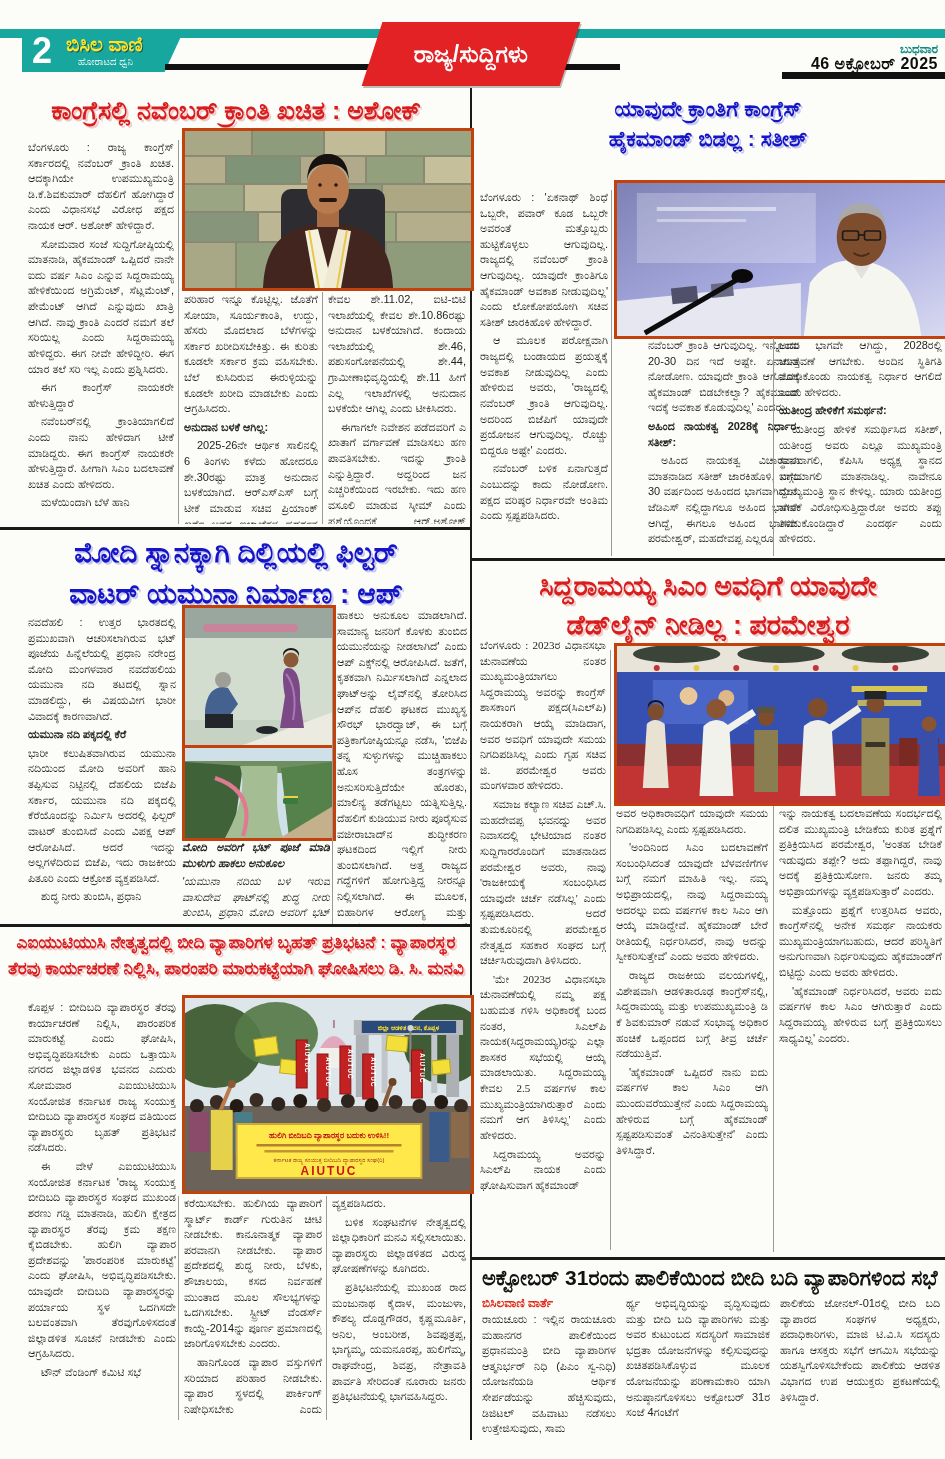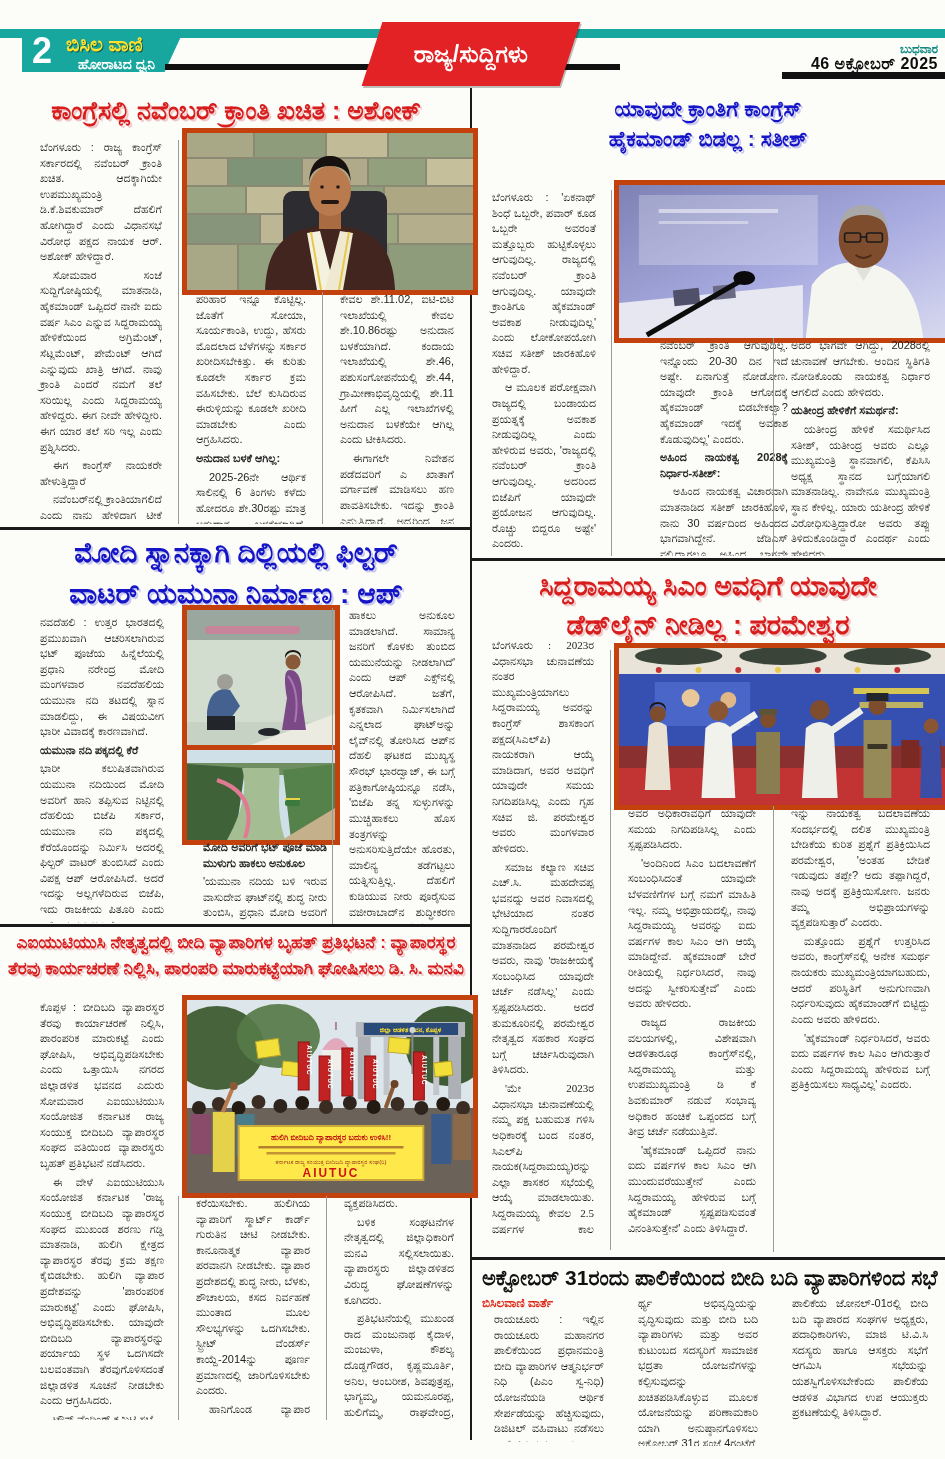--- a/index.html
+++ b/index.html
@@ -4,44 +4,44 @@
 <style>
   html,body{margin:0;padding:0;background:#e8e8e4;}
   .page{position:relative;width:945px;height:1459px;margin:0 auto;background:#fcfcf9;
         font-family:"Liberation Sans","DejaVu Sans",sans-serif;color:#1c1c1c;overflow:hidden;}
   .abs{position:absolute;}
   
   .teal-band{background:#18a79e;}
   .logo-box{background:#18a79e;clip-path:polygon(0 0,100% 0,88% 100%,0 100%);}
   .logo-num{color:#ffffff;font-weight:bold;font-size:36px;line-height:40px;}
   .logo-title{color:#ffe32b;font-weight:bold;font-size:20px;line-height:20px;text-shadow:1px 1px 0 #0a5a55;}
-  .logo-tag{color:#ffffff;font-weight:bold;font-size:14px;}
+  .logo-tag{color:#ffffff;font-weight:normal;font-size:10px;}
   .black-bar{background:#111;}
   .section-flag{background:#e32225;transform:skewX(-18deg);display:flex;align-items:center;justify-content:center;
         box-shadow:2px 2px 0 rgba(0,0,0,.25);}
   .section-flag span{display:block;transform:skewX(18deg);color:#fff;font-weight:bold;font-size:23px;}
   .day-label{color:#138a82;font-weight:bold;font-size:12px;text-align:right;}
   .date-label{color:#0d0d0d;font-weight:bold;font-size:16px;text-align:right;letter-spacing:.5px;}
   
   .vrule{background:#1a1a1a;width:2px;}
   .hrule{background:#1a1a1a;height:3px;}
   .colrule{background:#9a9a96;width:1px;}
   
   .hl{font-weight:bold;text-align:center;line-height:1.45;}
   .hl-red{color:#d81d1d;text-shadow:2px 2px 0 #f0caca;}
   .hl-blue{color:#1515c8;text-shadow:2px 2px 0 #c9c9ee;}
   .hl-black{color:#111;}
   
   .col{position:absolute;font-size:11px;line-height:1.42;text-align:justify;overflow:hidden;color:#232323;}
-  .col p{margin:0 12px 3px;text-indent:13px;}
+  .col p{margin:0 0 3px;text-indent:13px;}
   .col p.cont{text-indent:0;}
   .col p.sub{font-weight:bold;text-indent:0;}
   .byline{color:#e02a1a;font-weight:bold;font-size:12px;}
   
-  .photo{position:absolute;border:5px solid #c2410c;background:#5eead4;overflow:hidden;}
+  .photo{position:absolute;border:3px solid #c2410c;background:#5eead4;overflow:hidden;}
   .photo svg{display:block;width:100%;height:100%;}
 </style>
 </head>
 <body>
 
 <div class="page">
 
   <div class="abs teal-band" style="left:0;top:29px;width:945px;height:9px;"></div>
   <div class="abs logo-box" style="left:22px;top:30px;width:162px;height:42px;">
     <div class="abs logo-num" style="left:10px;top:1px;">2</div>
@@ -211,21 +211,21 @@
       <path d="M0,14 L58,18 L48,90 L0,90 Z" fill="#3f6239"></path>
       <path d="M148,14 L96,20 L104,90 L148,90 Z" fill="#55814a"></path>
       <path d="M55,18 C62,42 52,68 40,90 L98,90 C88,58 94,36 92,18 Z" fill="#a4bd92"></path>
       <path d="M95,90 L148,58 L148,90 Z" fill="#c4b08a"></path>
       <path d="M30,30 Q72,44 58,88" stroke="#e07a92" stroke-width="4" fill="none"></path>
       <rect x="98" y="50" width="15" height="6" rx="2" fill="#3a7a3a"></rect>
       <rect x="98" y="48" width="15" height="2" fill="#e8d44a"></rect>
     </svg>
   </div>
 
-  <div class="col" style="left:191px;top:840px;width:148px;height:84px;">
+  <div class="col" style="left:182px;top:840px;width:148px;height:84px;font-style:italic;">
     <p class="sub">ಮೋದಿ ಅವರಿಗೆ ಭಟ್ ಪೂಜೆ ಮಾಡಿ ಮುಳುಗು ಹಾಕಲು ಅನುಕೂಲ</p>
     <p class="cont">'ಯಮುನಾ ನದಿಯ ಬಳಿ ಇರುವ ವಾಸುದೇವ ಘಾಟ್‌ನಲ್ಲಿ ಶುದ್ಧ ನೀರು ತುಂಬಿಸಿ, ಪ್ರಧಾನಿ ಮೋದಿ ಅವರಿಗೆ ಭಟ್ ಪೂಜೆ ಮಾಡಿ ಮುಳುಗು</p>
   </div>
 
   <div class="abs colrule" style="left:332px;top:608px;height:316px;"></div>
   <div class="col" style="left:337px;top:608px;width:130px;height:316px;">
     <p class="cont">ಹಾಕಲು ಅನುಕೂಲ ಮಾಡಲಾಗಿದೆ. ಸಾಮಾನ್ಯ ಜನರಿಗೆ ಕೊಳಕು ತುಂಬಿದ ಯಮುನೆಯನ್ನು ನೀಡಲಾಗಿದೆ' ಎಂದು ಆಪ್ ಎಕ್ಸ್‌ನಲ್ಲಿ ಆರೋಪಿಸಿದೆ. ಜತೆಗೆ, ಕೃತಕವಾಗಿ ನಿರ್ಮಿಸಲಾಗಿದೆ ಎನ್ನಲಾದ ಘಾಟ್‌ಅನ್ನು ಲೈವ್‌ನಲ್ಲಿ ತೋರಿಸಿದ ಆಪ್‌ನ ದೆಹಲಿ ಘಟಕದ ಮುಖ್ಯಸ್ಥ ಸೌರಭ್ ಭಾರದ್ವಾಜ್, ಈ ಬಗ್ಗೆ ಪತ್ರಿಕಾಗೋಷ್ಠಿಯನ್ನೂ ನಡೆಸಿ, 'ಬಿಜೆಪಿ ತನ್ನ ಸುಳ್ಳುಗಳನ್ನು ಮುಚ್ಚಿಹಾಕಲು ಹೊಸ ತಂತ್ರಗಳನ್ನು ಅನುಸರಿಸುತ್ತಿದೆಯೇ ಹೊರತು, ಮಾಲಿನ್ಯ ತಡೆಗಟ್ಟಲು ಯತ್ನಿಸುತ್ತಿಲ್ಲ. ದೆಹಲಿಗೆ ಕುಡಿಯುವ ನೀರು ಪೂರೈಸುವ ವಜೀರಾಬಾದ್‌ನ ಶುದ್ಧೀಕರಣ ಘಟಕದಿಂದ ಇಲ್ಲಿಗೆ ನೀರು ತುಂಬಿಸಲಾಗಿದೆ. ಅತ್ತ ರಾಜ್ಯದ ಗದ್ದೆಗಳಿಗೆ ಹೋಗುತ್ತಿದ್ದ ನೀರನ್ನೂ ನಿಲ್ಲಿಸಲಾಗಿದೆ. ಈ ಮೂಲಕ, ಬಿಹಾರಿಗಳ ಆರೋಗ್ಯ ಮತ್ತು ನಂಬಿಕೆಯನ್ನು ಅಪಾಯಕ್ಕೆ ಒಡ್ಡಿದ್ದಾರೆ' ಎಂದು ಆಪಾದಿಸಿದ್ದಾರೆ.</p>
   </div>
 
   <div class="abs hl hl-red" style="left:476px;top:567px;width:464px;font-size:27px;">
@@ -279,21 +279,21 @@
 
   <div class="col" style="left:480px;top:638px;width:126px;height:600px;font-family:Liberation Serif, serif;">
     <p class="cont">ಬೆಂಗಳೂರು : 2023ರ ವಿಧಾನಸಭಾ ಚುನಾವಣೆಯ ನಂತರ ಮುಖ್ಯಮಂತ್ರಿಯಾಗಲು ಸಿದ್ದರಾಮಯ್ಯ ಅವರನ್ನು ಕಾಂಗ್ರೆಸ್ ಶಾಸಕಾಂಗ ಪಕ್ಷದ(ಸಿಎಲ್‌ಪಿ) ನಾಯಕರಾಗಿ ಆಯ್ಕೆ ಮಾಡಿದಾಗ, ಅವರ ಅವಧಿಗೆ ಯಾವುದೇ ಸಮಯ ನಿಗದಿಪಡಿಸಿಲ್ಲ ಎಂದು ಗೃಹ ಸಚಿವ ಜಿ. ಪರಮೇಶ್ವರ ಅವರು ಮಂಗಳವಾರ ಹೇಳಿದರು.</p>
     <p>ಸಮಾಜ ಕಲ್ಯಾಣ ಸಚಿವ ಎಚ್.ಸಿ. ಮಹದೇವಪ್ಪ ಭವನದ್ನು ಅವರ ನಿವಾಸದಲ್ಲಿ ಭೇಟಿಯಾದ ನಂತರ ಸುದ್ದಿಗಾರರೊಂದಿಗೆ ಮಾತನಾಡಿದ ಪರಮೇಶ್ವರ ಅವರು, ನಾವು 'ರಾಜಕೀಯಕ್ಕೆ ಸಂಬಂಧಿಸಿದ ಯಾವುದೇ ಚರ್ಚೆ ನಡೆಸಿಲ್ಲ' ಎಂದು ಸ್ಪಷ್ಟಪಡಿಸಿದರು. ಅದರೆ ತುಮಕೂರಿನಲ್ಲಿ ಪರಮೇಶ್ವರ ನೇತೃತ್ವದ ಸಹಕಾರ ಸಂಘದ ಬಗ್ಗೆ ಚರ್ಚಿಸಿರುವುದಾಗಿ ತಿಳಿಸಿದರು.</p>
     <p>'ಮೇ 2023ರ ವಿಧಾನಸಭಾ ಚುನಾವಣೆಯಲ್ಲಿ ನಮ್ಮ ಪಕ್ಷ ಬಹುಮತ ಗಳಿಸಿ ಅಧಿಕಾರಕ್ಕೆ ಬಂದ ನಂತರ, ಸಿಎಲ್‌ಪಿ ನಾಯಕ(ಸಿದ್ದರಾಮಯ್ಯ)ರನ್ನು ಎಲ್ಲಾ ಶಾಸಕರ ಸಭೆಯಲ್ಲಿ ಆಯ್ಕೆ ಮಾಡಲಾಯಿತು. ಸಿದ್ದರಾಮಯ್ಯ ಕೇವಲ 2.5 ವರ್ಷಗಳ ಕಾಲ ಮುಖ್ಯಮಂತ್ರಿಯಾಗಿರುತ್ತಾರೆ ಎಂದು ನಮಗೆ ಆಗ ತಿಳಿಸಿಲ್ಲ' ಎಂದು ಹೇಳಿದರು.</p>
     <p>ಸಿದ್ದರಾಮಯ್ಯ ಅವರನ್ನು ಸಿಎಲ್‌ಪಿ ನಾಯಕ ಎಂದು ಘೋಷಿಸುವಾಗ ಹೈಕಮಾಂಡ್</p>
   </div>
   <div class="abs colrule" style="left:610px;top:650px;height:600px;"></div>
   <div class="col" style="left:616px;top:806px;width:152px;height:446px;">
     <p class="cont">ಅವರ ಅಧಿಕಾರಾವಧಿಗೆ ಯಾವುದೇ ಸಮಯ ನಿಗದಿಪಡಿಸಿಲ್ಲ ಎಂದು ಸ್ಪಷ್ಟಪಡಿಸಿದರು.</p>
-    <p>'ಅಂದಿನಿಂದ ಸಿಎಂ ಬದಲಾವಣೆಗೆ ಸಂಬಂಧಿಸಿದಂತೆ ಯಾವುದೇ ಬೆಳವಣಿಗೆಗಳ ಬಗ್ಗೆ ನಮಗೆ ಮಾಹಿತಿ ಇಲ್ಲ. ನಮ್ಮ ಅಭಿಪ್ರಾಯದಲ್ಲಿ, ನಾವು ಸಿದ್ದರಾಮಯ್ಯ ಅವರನ್ನು ಐದು ವರ್ಷಗಳ ಕಾಲ ಸಿಎಂ ಆಗಿ ಆಯ್ಕೆ ಮಾಡಿದ್ದೇವೆ. ಹೈಕಮಾಂಡ್ ಬೇರೆ ರೀತಿಯಲ್ಲಿ ನಿರ್ಧರಿಸಿದರೆ, ನಾವು ಅದನ್ನು ಸ್ವೀಕರಿಸುತ್ತೇವೆ' ಎಂದು ಅವರು ಹೇಳಿದರು.</p>
+    <p>'ಅಂದಿನಿಂದ ಸಿಎಂ ಬದಲಾವಣೆಗೆ ಸಂಬಂಧಿಸಿದಂತೆ ಯಾವುದೇ ಬೆಳವಣಿಗೆಗಳ ಬಗ್ಗೆ ನಮಗೆ ಮಾಹಿತಿ ಇಲ್ಲ. ನಮ್ಮ ಅಭಿಪ್ರಾಯದಲ್ಲಿ, ನಾವು ಸಿದ್ದರಾಮಯ್ಯ ಅದರಲ್ನು ಐದು ವರ್ಷಗಳ ಕಾಲ ಸಿಎಂ ಆಗಿ ಆಯ್ಕೆ ಮಾಡಿದ್ದೇವೆ. ಹೈಕಮಾಂಡ್ ಬೇರೆ ರೀತಿಯಲ್ಲಿ ನಿರ್ಧರಿಸಿದರೆ, ನಾವು ಅದನ್ನು ಸ್ವೀಕರಿಸುತ್ತೇವೆ' ಎಂದು ಅವರು ಹೇಳಿದರು.</p>
     <p>ರಾಜ್ಯದ ರಾಜಕೀಯ ವಲಯಗಳಲ್ಲಿ, ವಿಶೇಷವಾಗಿ ಆಡಳಿತಾರೂಢ ಕಾಂಗ್ರೆಸ್‌ನಲ್ಲಿ, ಸಿದ್ದರಾಮಯ್ಯ ಮತ್ತು ಉಪಮುಖ್ಯಮಂತ್ರಿ ಡಿ ಕೆ ಶಿವಕುಮಾರ್ ನಡುವೆ ಸಂಭಾವ್ಯ ಅಧಿಕಾರ ಹಂಚಿಕೆ ಒಪ್ಪಂದದ ಬಗ್ಗೆ ತೀವ್ರ ಚರ್ಚೆ ನಡೆಯುತ್ತಿವೆ.</p>
     <p>'ಹೈಕಮಾಂಡ್ ಒಪ್ಪಿದರೆ ನಾನು ಐದು ವರ್ಷಗಳ ಕಾಲ ಸಿಎಂ ಆಗಿ ಮುಂದುವರೆಯುತ್ತೇನೆ ಎಂದು ಸಿದ್ದರಾಮಯ್ಯ ಹೇಳಿರುವ ಬಗ್ಗೆ ಹೈಕಮಾಂಡ್ ಸ್ಪಷ್ಟಪಡಿಸುವಂತೆ ವಿನಂತಿಸುತ್ತೇನೆ' ಎಂದು ತಿಳಿಸಿದ್ದಾರೆ.</p>
   </div>
   <div class="abs colrule" style="left:773px;top:806px;height:446px;"></div>
   <div class="col" style="left:779px;top:806px;width:163px;height:446px;">
     <p class="cont">ಇನ್ನು ನಾಯಕತ್ವ ಬದಲಾವಣೆಯ ಸಂದರ್ಭದಲ್ಲಿ ದಲಿತ ಮುಖ್ಯಮಂತ್ರಿ ಬೇಡಿಕೆಯ ಕುರಿತ ಪ್ರಶ್ನೆಗೆ ಪ್ರತಿಕ್ರಿಯಿಸಿದ ಪರಮೇಶ್ವರ, 'ಅಂತಹ ಬೇಡಿಕೆ ಇಡುವುದು ತಪ್ಪೇ? ಅದು ತಪ್ಪಾಗಿದ್ದರೆ, ನಾವು ಅದಕ್ಕೆ ಪ್ರತಿಕ್ರಿಯಿಸೋಣ. ಜನರು ತಮ್ಮ ಅಭಿಪ್ರಾಯಗಳನ್ನು ವ್ಯಕ್ತಪಡಿಸುತ್ತಾರೆ' ಎಂದರು.</p>
     <p>ಮತ್ತೊಂದು ಪ್ರಶ್ನೆಗೆ ಉತ್ತರಿಸಿದ ಅವರು, ಕಾಂಗ್ರೆಸ್‌ನಲ್ಲಿ ಅನೇಕ ಸಮರ್ಥ ನಾಯಕರು ಮುಖ್ಯಮಂತ್ರಿಯಾಗಬಹುದು, ಆದರೆ ಪರಿಸ್ಥಿತಿಗೆ ಅನುಗುಣವಾಗಿ ನಿರ್ಧರಿಸುವುದು ಹೈಕಮಾಂಡ್‌ಗೆ ಬಿಟ್ಟಿದ್ದು ಎಂದು ಅವರು ಹೇಳಿದರು.</p>
     <p>'ಹೈಕಮಾಂಡ್ ನಿರ್ಧರಿಸಿದರೆ, ಅವರು ಐದು ವರ್ಷಗಳ ಕಾಲ ಸಿಎಂ ಆಗಿರುತ್ತಾರೆ ಎಂದು ಸಿದ್ದರಾಮಯ್ಯ ಹೇಳಿರುವ ಬಗ್ಗೆ ಪ್ರತಿಕ್ರಿಯಿಸಲು ಸಾಧ್ಯವಿಲ್ಲ' ಎಂದರು.</p>
   </div>
 

